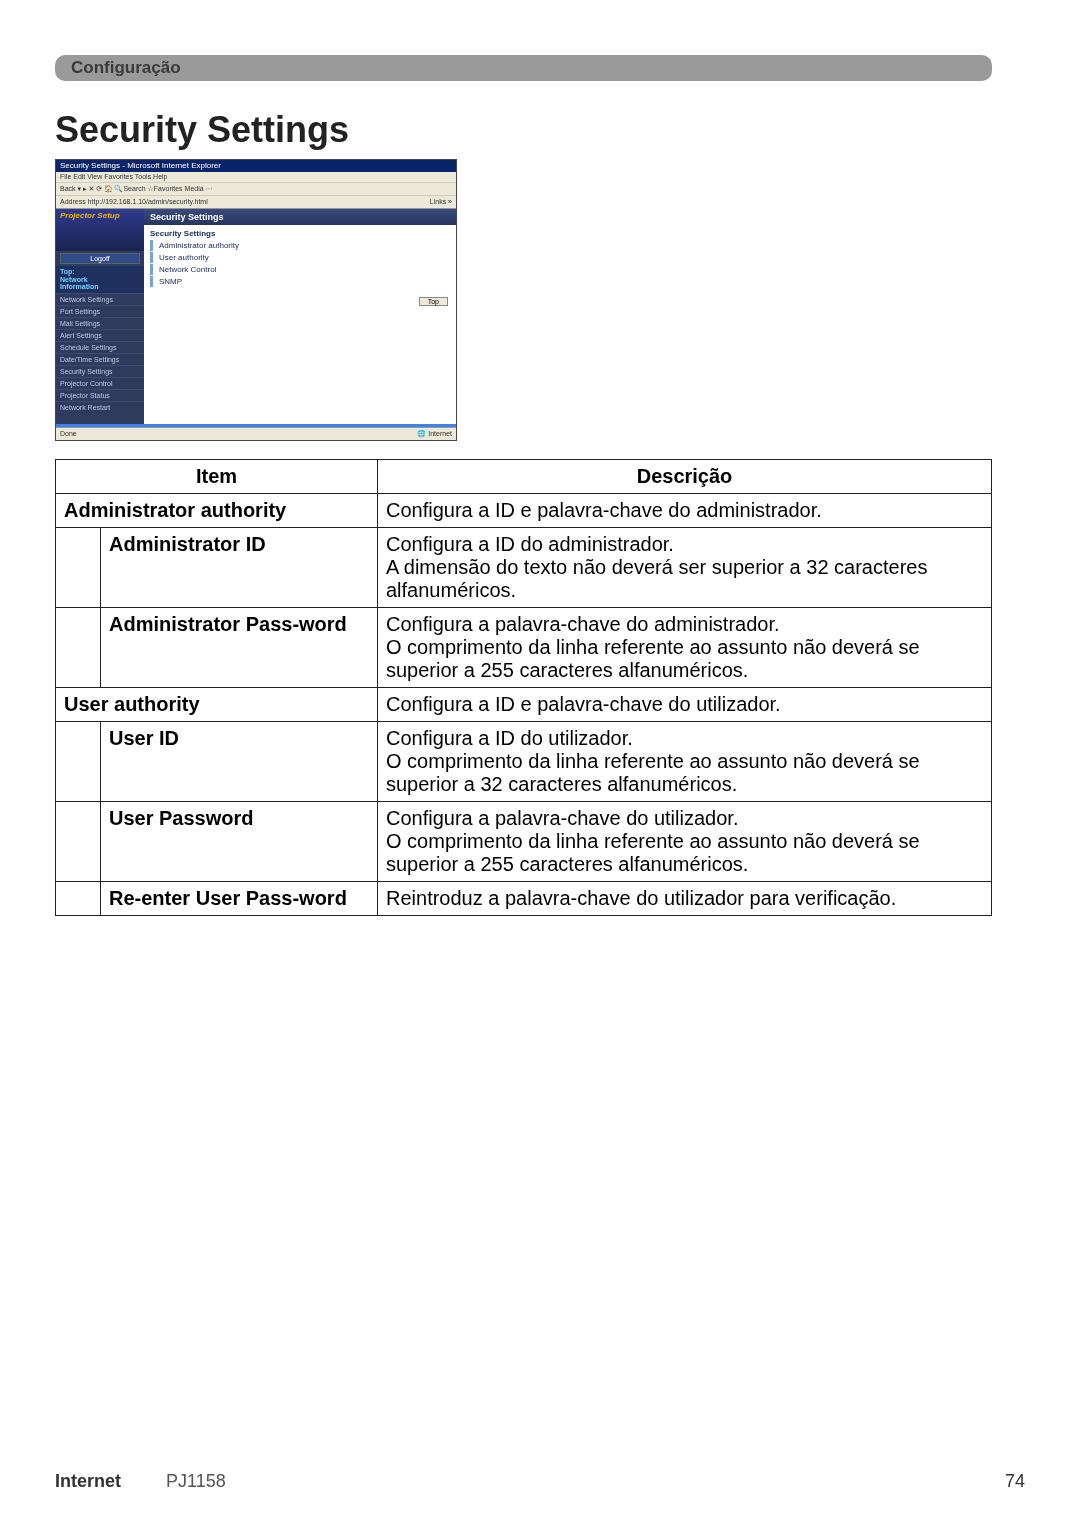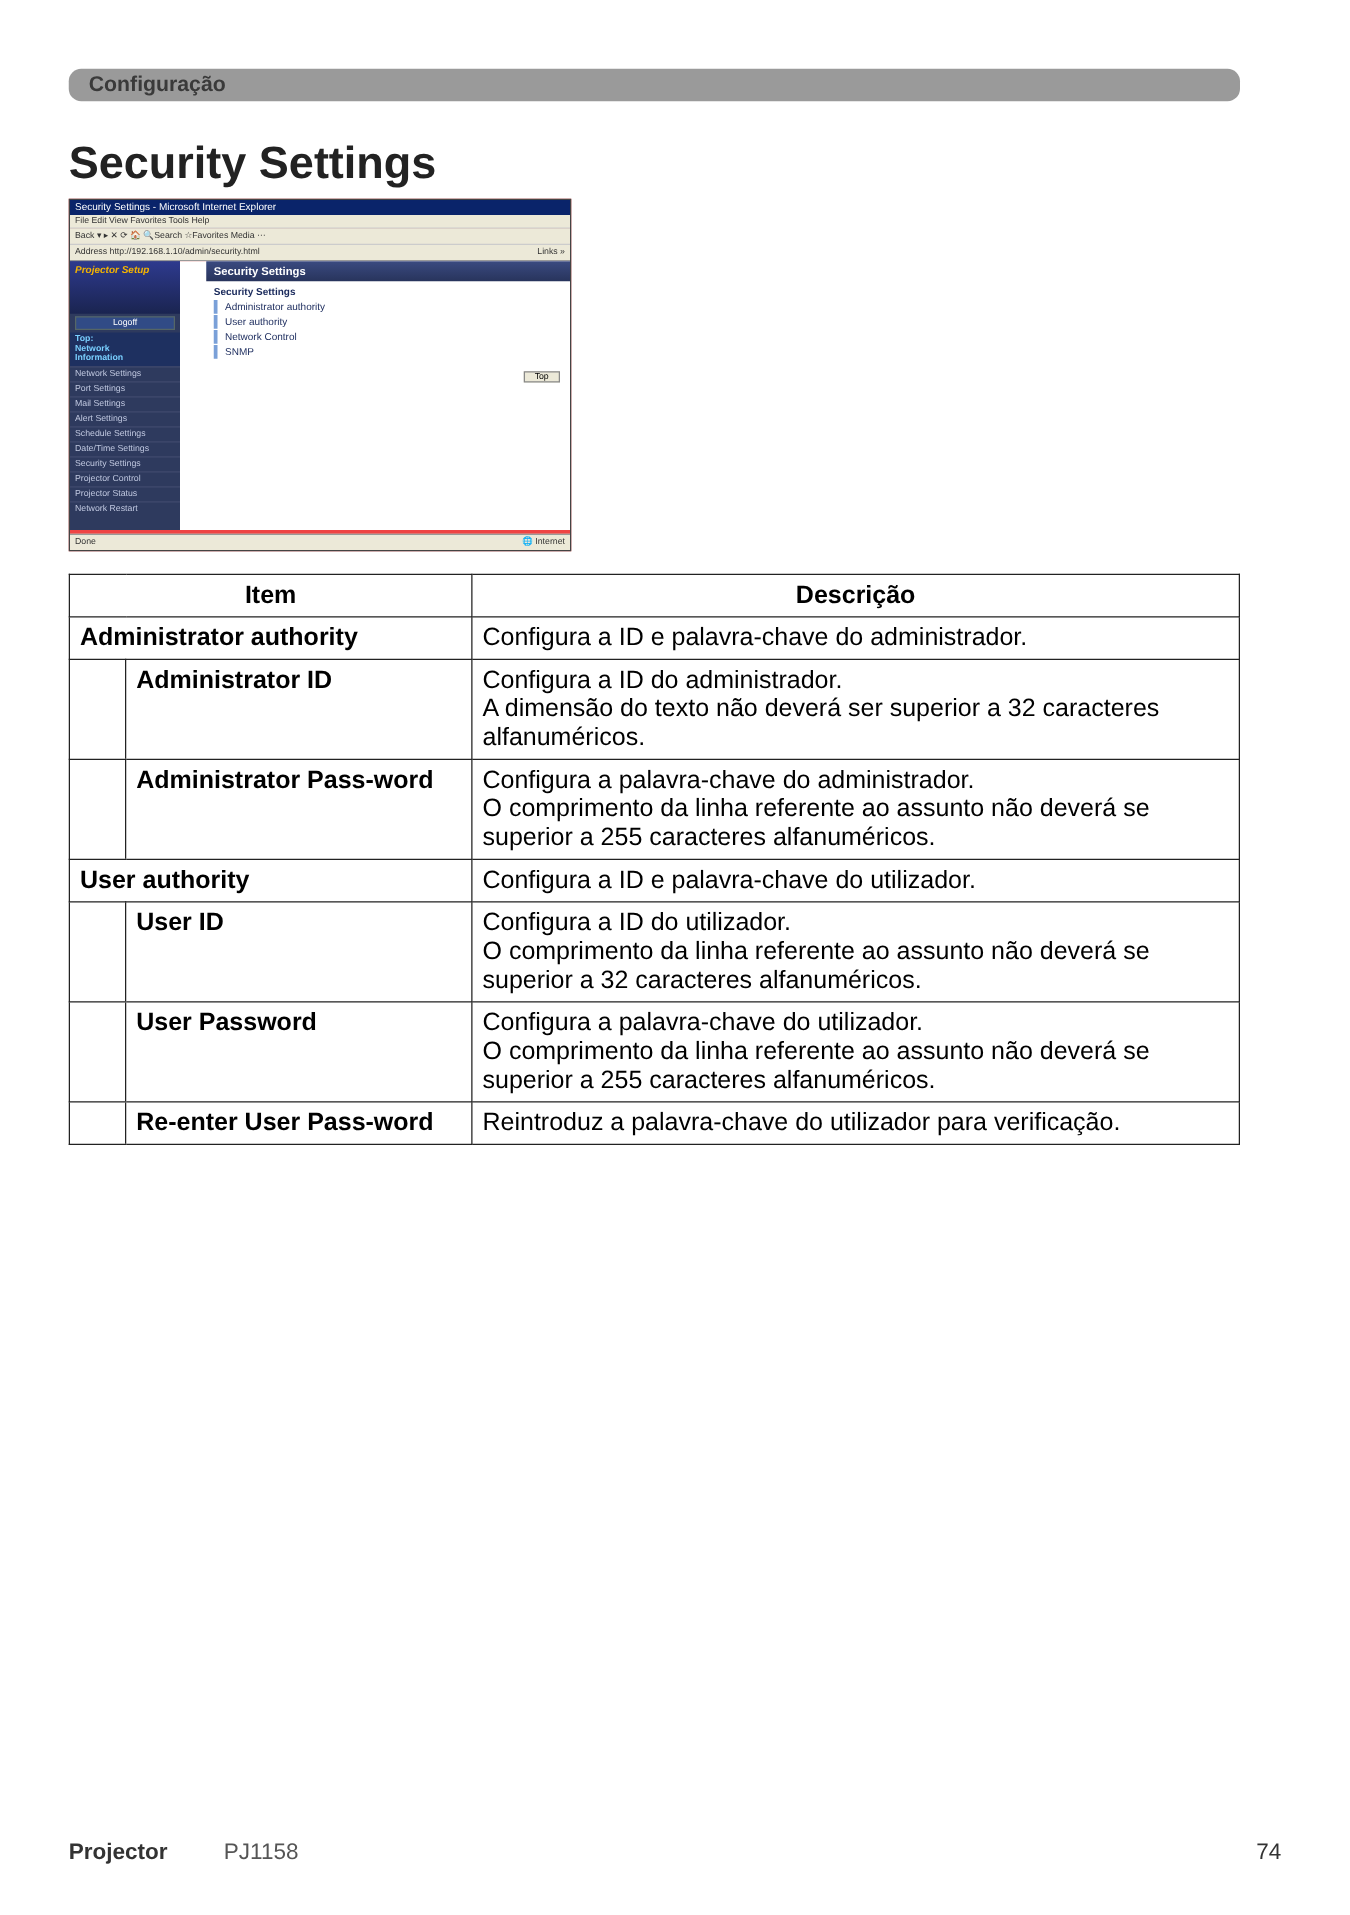--- a/index.html
+++ b/index.html
@@ -33,21 +33,21 @@
     font-family: Arial, Helvetica, sans-serif;
     font-weight: 900;
     font-size: 36px;
     margin: 28px 0 8px 0;
     color: #222;
   }
   .screenshot {
     width: 400px;
     height: 280px;
     border: 1px solid #444;
-    background: #ef4444;
+    background: #3b82f6;
     position: relative;
     overflow: hidden;
     margin-bottom: 18px;
     font-size: 8px;
   }
   .ie-titlebar {
     background: #0a246a;
     color: #fff;
     height: 12px;
     font-size: 8px;
@@ -78,21 +78,20 @@
     font-size: 7px;
     color: #333;
     padding: 0 4px;
     line-height: 12px;
     border-bottom: 1px solid #999;
   }
   .ie-content {
     display: flex;
     height: 215px;
     background: #fff;
-    gap: 21px;
   }
   .sidebar {
     width: 88px;
     background: #2e3a5e;
     color: #fff;
     font-size: 7px;
     display: flex;
     flex-direction: column;
   }
   .sidebar-top {
@@ -335,19 +334,19 @@
         <tr>
           <td class="indent-cell"></td>
           <td class="sub-item-cell">Re-enter User Pass-word</td>
           <td class="desc-cell" style="white-space: pre-line;">Reintroduz a palavra-chave do utilizador para verificação.</td>
         </tr>
       </tbody>
   </table>
 
   <div class="footer">
     <div>
-      <span class="brand">Projector</span>
+      <span class="brand">Internet</span>
       <span class="model">PJ1158</span>
     </div>
     <div class="pagenum">74</div>
   </div>
 
 </div>
 
 </body></html>

